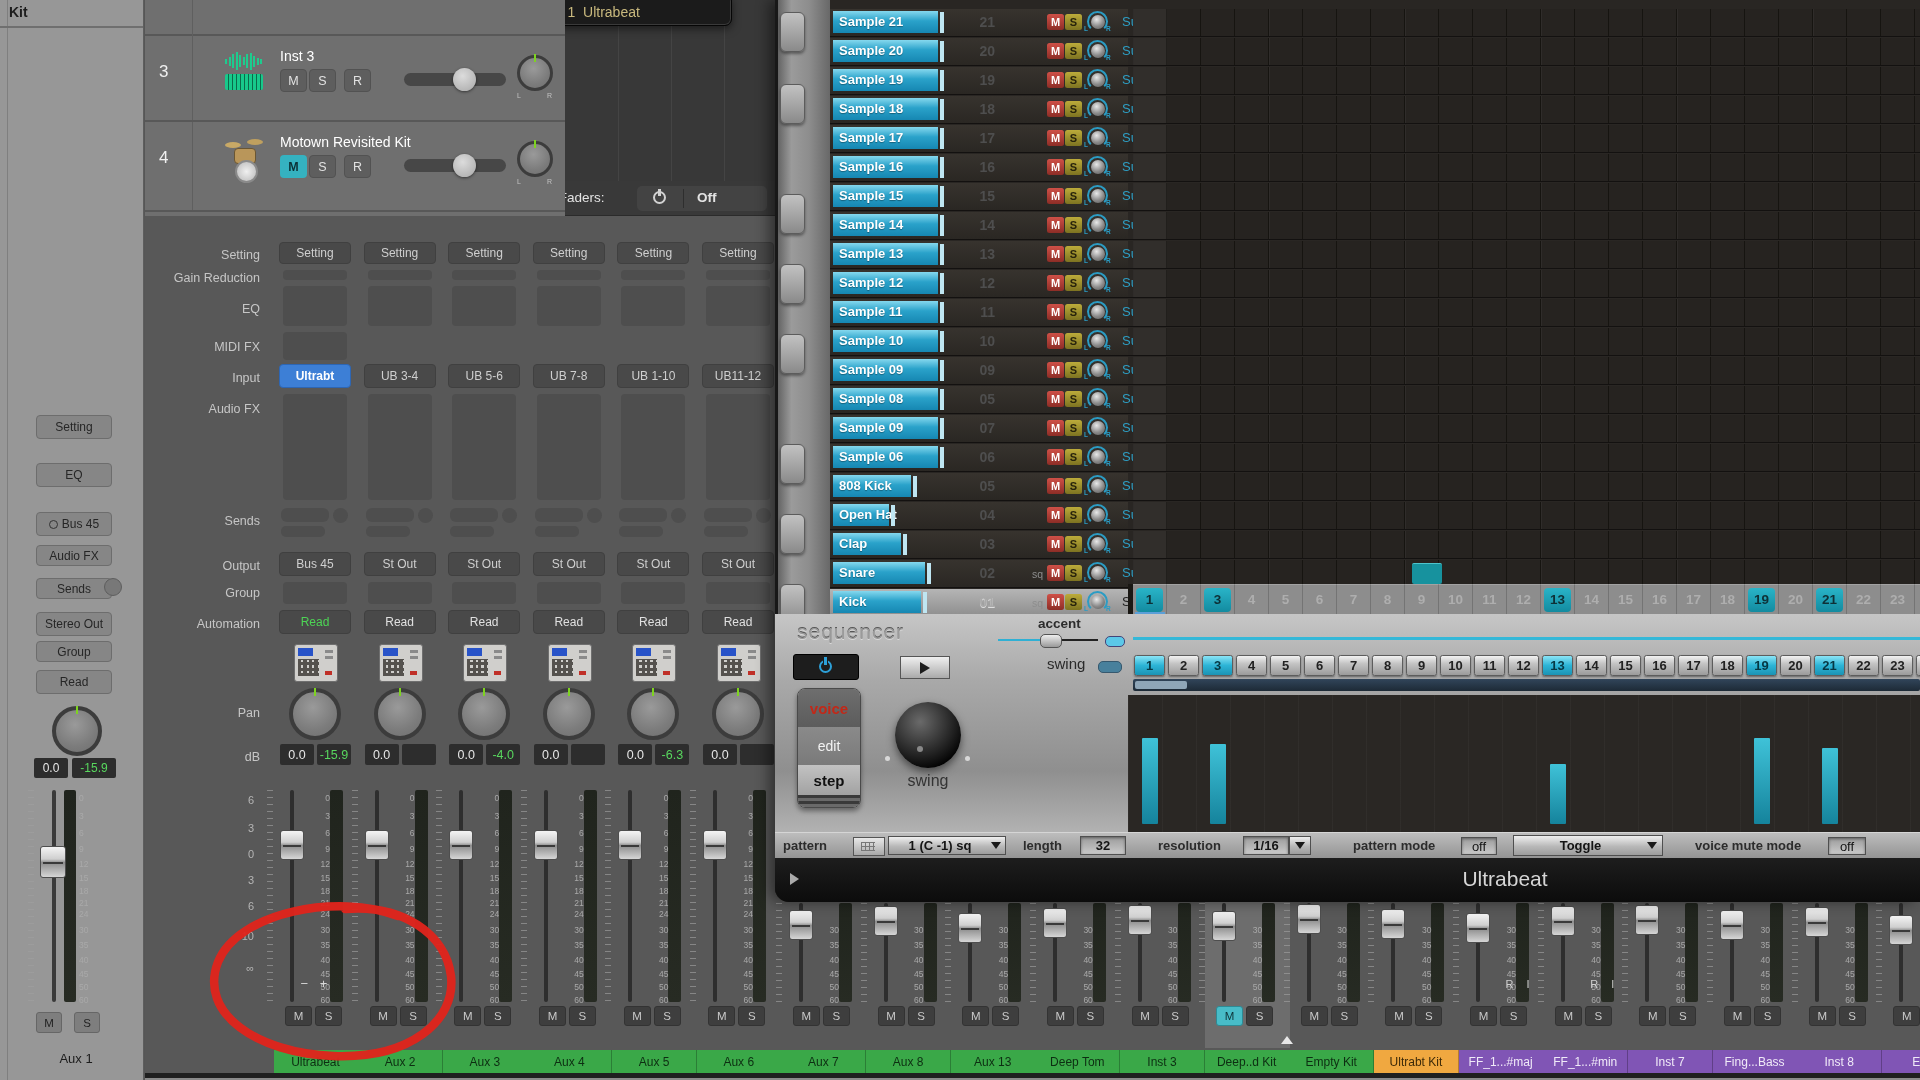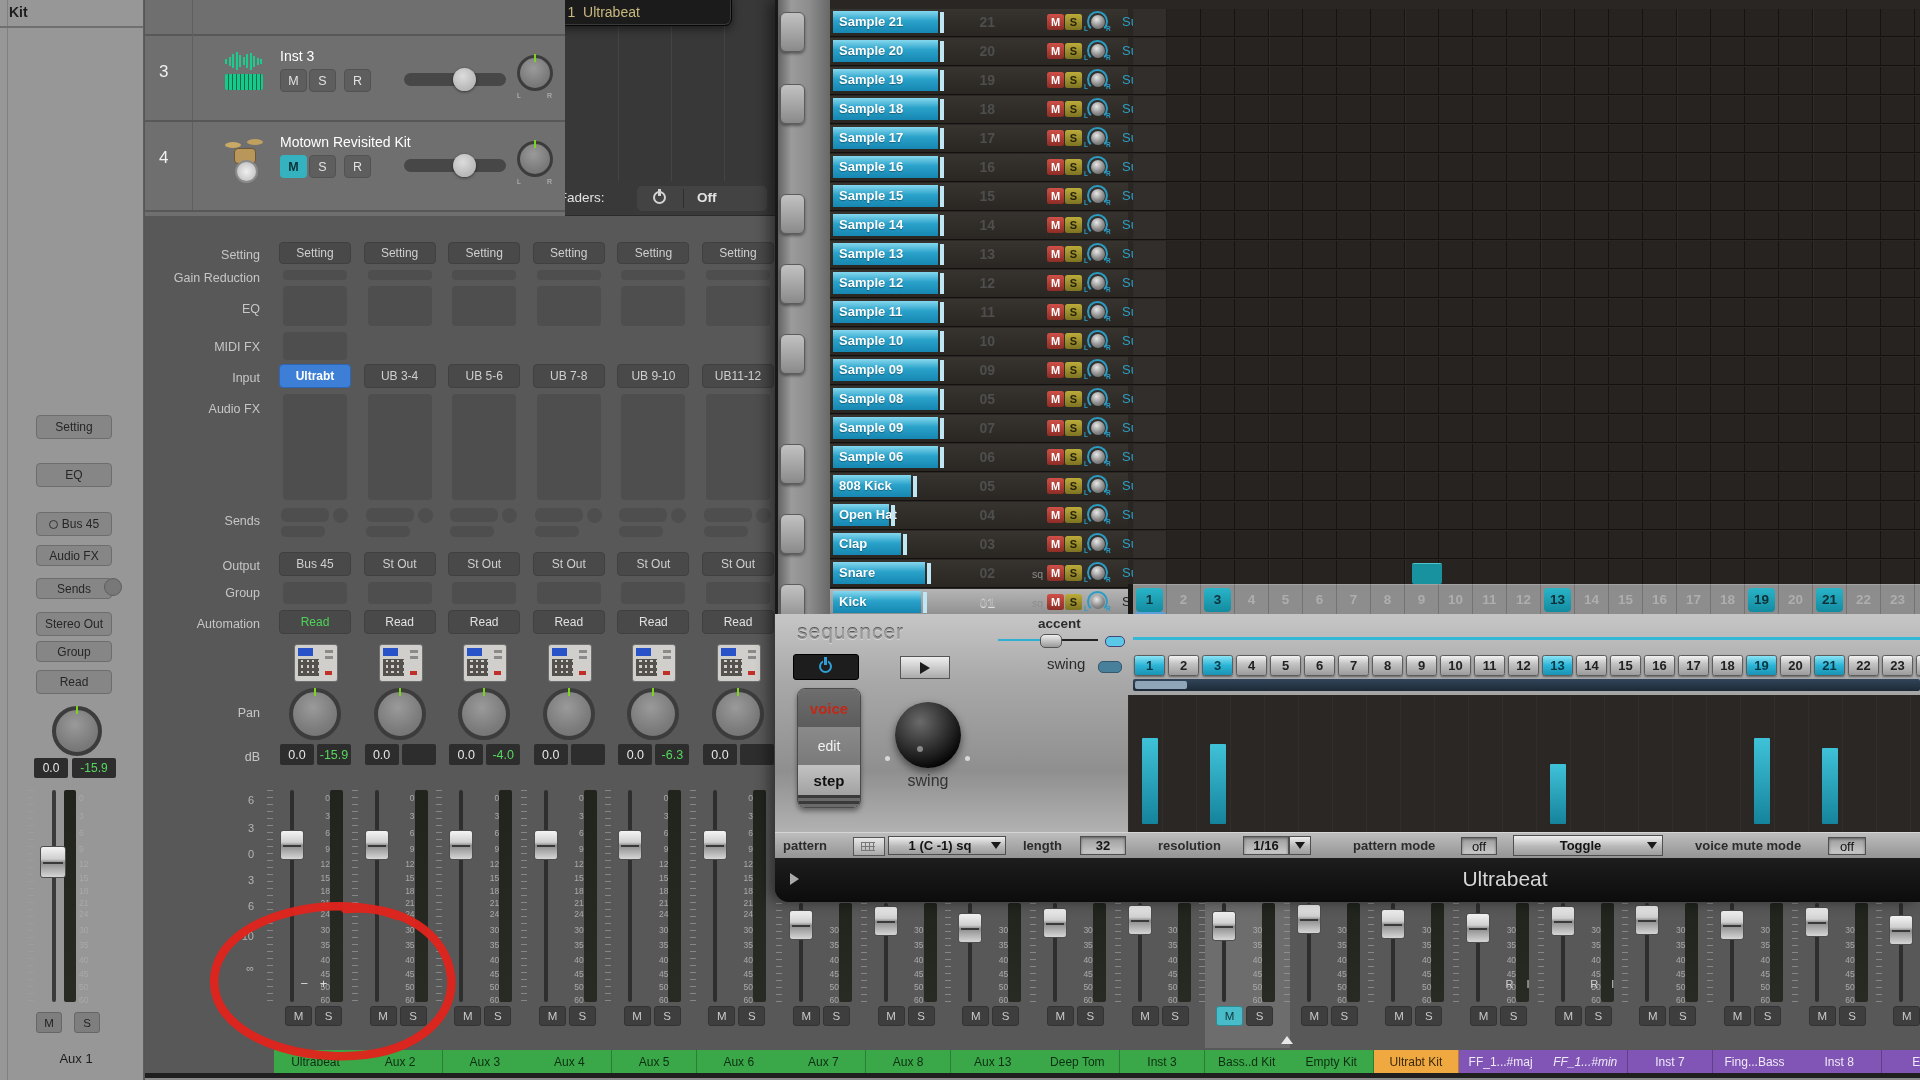--- a/index.html
+++ b/index.html
@@ -347,21 +347,21 @@
         <div class="mscale" style="left: 569.8px; top: 956px; width: 14px; text-align: right;">40 </div>
         <div class="mscale" style="left: 569.8px; top: 970px; width: 14px; text-align: right;">45 </div>
         <div class="mscale" style="left: 569.8px; top: 983px; width: 14px; text-align: right;">50 </div>
         <div class="mscale" style="left: 569.8px; top: 996px; width: 14px; text-align: right;">60 </div>
         <div class="fcap" style="left: 533.8px; top: 830px; width: 24px; height: 30px;"></div>
       </div>
       <div class="abs" style="left: 0px; top: 0px; width: 0px; height: 0px;">
         <div class="gbtn" style="left: 617.4px; top: 242px; width: 72px; height: 22px;">Setting</div>
         <div class="sbox" style="left: 621.4px; top: 270px; width: 64px; height: 10px;"></div>
         <div class="sbox" style="left: 621.4px; top: 286px; width: 64px; height: 40px;"></div>
-        <div class="gbtn" style="left: 617.4px; top: 364px; width: 72px; height: 24px;">UB 9-10</div>
+        <div class="gbtn" style="left: 617.4px; top: 364px; width: 72px; height: 24px;">UB 1-10</div>
         <div class="sbox" style="left: 621.4px; top: 394px; width: 64px; height: 106px;"></div>
         <div class="sbox" style="left: 619.4px; top: 508px; width: 48px; height: 14px; border-radius: 6px;"></div>
         <div class="sbox" style="left: 671.4px; top: 508px; width: 15px; height: 15px; border-radius: 50%;"></div>
         <div class="sbox" style="left: 619.4px; top: 526px; width: 44px; height: 11px; border-radius: 5px;"></div>
         <div class="gbtn" style="left: 617.4px; top: 552px; width: 72px; height: 24px;">St Out</div>
         <div class="sbox" style="left: 621.4px; top: 582px; width: 64px; height: 22px;"></div>
         <div class="gbtn" style="left: 617.4px; top: 610px; width: 72px; height: 24px; color: rgb(224, 224, 224);">Read</div>
         <div class="abs" style="left: 632.4px; top: 644px; width: 42px; height: 36px; background: rgb(208, 207, 204); border: 1px solid rgb(111, 111, 111); border-radius: 3px;">
           <div class="abs" style="left: 3px; top: 3px; width: 15px; height: 8px; background: rgb(40, 83, 200);"></div>
           <div class="abs" style="left: 3px; top: 14px; width: 21px; height: 17px; background-image: repeating-linear-gradient(0deg, rgb(85, 82, 78) 0px, rgb(85, 82, 78) 3px, transparent 3px, transparent 5.5px), repeating-linear-gradient(90deg, rgb(85, 82, 78) 0px, rgb(85, 82, 78) 3px, transparent 3px, transparent 5.5px);"></div>
@@ -550,21 +550,21 @@
         <div class="meter" style="left: 1262.15px; top: 903px; width: 13px; height: 99px;"></div>
         <div class="mscale" style="left: 1248.15px; top: 926px; width: 14px; text-align: right;">30 </div>
         <div class="mscale" style="left: 1248.15px; top: 941px; width: 14px; text-align: right;">35 </div>
         <div class="mscale" style="left: 1248.15px; top: 956px; width: 14px; text-align: right;">40 </div>
         <div class="mscale" style="left: 1248.15px; top: 970px; width: 14px; text-align: right;">45 </div>
         <div class="mscale" style="left: 1248.15px; top: 983px; width: 14px; text-align: right;">50 </div>
         <div class="mscale" style="left: 1248.15px; top: 996px; width: 14px; text-align: right;">60 </div>
         <div class="fcap" style="left: 1212.15px; top: 911px; width: 24px; height: 30px;"></div>
         <div class="msb on" style="left: 1216.15px; top: 1006px; width: 27px; height: 20px;">M</div>
         <div class="msb" style="left: 1246.15px; top: 1006px; width: 27px; height: 20px;">S</div>
-        <div class="tlabel" style="left: 1204.65px; top: 1050px; width: 84px; background: rgb(58, 168, 72); color: rgb(13, 46, 18); border-right: 1px solid rgba(0, 0, 0, 0.25);">Bass..d Kit</div>
+        <div class="tlabel" style="left: 1204.65px; top: 1050px; width: 84px; background: rgb(58, 168, 72); color: rgb(13, 46, 18); border-right: 1px solid rgba(0, 0, 0, 0.25);">Deep..d Kit</div>
       </div>
       <div class="abs" style="left: 0px; top: 0px; width: 0px; height: 0px;">
         <div class="ticks" style="left: 1283.8px; top: 903px; height: 99px;"></div>
         <div class="slot" style="left: 1306.8px; top: 903px; height: 99px;"></div>
         <div class="meter" style="left: 1346.8px; top: 903px; width: 13px; height: 99px;"></div>
         <div class="mscale" style="left: 1332.8px; top: 926px; width: 14px; text-align: right;">30 </div>
         <div class="mscale" style="left: 1332.8px; top: 941px; width: 14px; text-align: right;">35 </div>
         <div class="mscale" style="left: 1332.8px; top: 956px; width: 14px; text-align: right;">40 </div>
         <div class="mscale" style="left: 1332.8px; top: 970px; width: 14px; text-align: right;">45 </div>
         <div class="mscale" style="left: 1332.8px; top: 983px; width: 14px; text-align: right;">50 </div>
@@ -612,21 +612,21 @@
         <div class="mscale" style="left: 1586.75px; top: 926px; width: 14px; text-align: right;">30 </div>
         <div class="mscale" style="left: 1586.75px; top: 941px; width: 14px; text-align: right;">35 </div>
         <div class="mscale" style="left: 1586.75px; top: 956px; width: 14px; text-align: right;">40 </div>
         <div class="mscale" style="left: 1586.75px; top: 970px; width: 14px; text-align: right;">45 </div>
         <div class="mscale" style="left: 1586.75px; top: 983px; width: 14px; text-align: right;">50 </div>
         <div class="mscale" style="left: 1586.75px; top: 996px; width: 14px; text-align: right;">60 </div>
         <div class="fcap" style="left: 1550.75px; top: 906px; width: 24px; height: 30px;"></div>
         <div class="abs" style="left: 1587.75px; top: 978px; width: 34px; color: rgb(208, 208, 208); font-size: 11px; letter-spacing: 5px; text-align: center;">R I</div>
         <div class="msb" style="left: 1554.75px; top: 1006px; width: 27px; height: 20px;">M</div>
         <div class="msb" style="left: 1584.75px; top: 1006px; width: 27px; height: 20px;">S</div>
-        <div class="tlabel" style="left: 1543.25px; top: 1050px; width: 84px; background: rgb(128, 85, 181); color: rgb(240, 234, 248); border-right: 1px solid rgba(0, 0, 0, 0.25); font-style: italic;">FF_1...#min</div>
+        <div class="tlabel" style="left: 1543.25px; top: 1050px; width: 84px; background: rgb(128, 85, 181); color: rgb(240, 234, 248); border-right: 1px solid rgba(0, 0, 0, 0.25);">FF_1...#min</div>
       </div>
       <div class="abs" style="left: 0px; top: 0px; width: 0px; height: 0px;">
         <div class="ticks" style="left: 1622.4px; top: 903px; height: 99px;"></div>
         <div class="slot" style="left: 1645.4px; top: 903px; height: 99px;"></div>
         <div class="meter" style="left: 1685.4px; top: 903px; width: 13px; height: 99px;"></div>
         <div class="mscale" style="left: 1671.4px; top: 926px; width: 14px; text-align: right;">30 </div>
         <div class="mscale" style="left: 1671.4px; top: 941px; width: 14px; text-align: right;">35 </div>
         <div class="mscale" style="left: 1671.4px; top: 956px; width: 14px; text-align: right;">40 </div>
         <div class="mscale" style="left: 1671.4px; top: 970px; width: 14px; text-align: right;">45 </div>
         <div class="mscale" style="left: 1671.4px; top: 983px; width: 14px; text-align: right;">50 </div>

